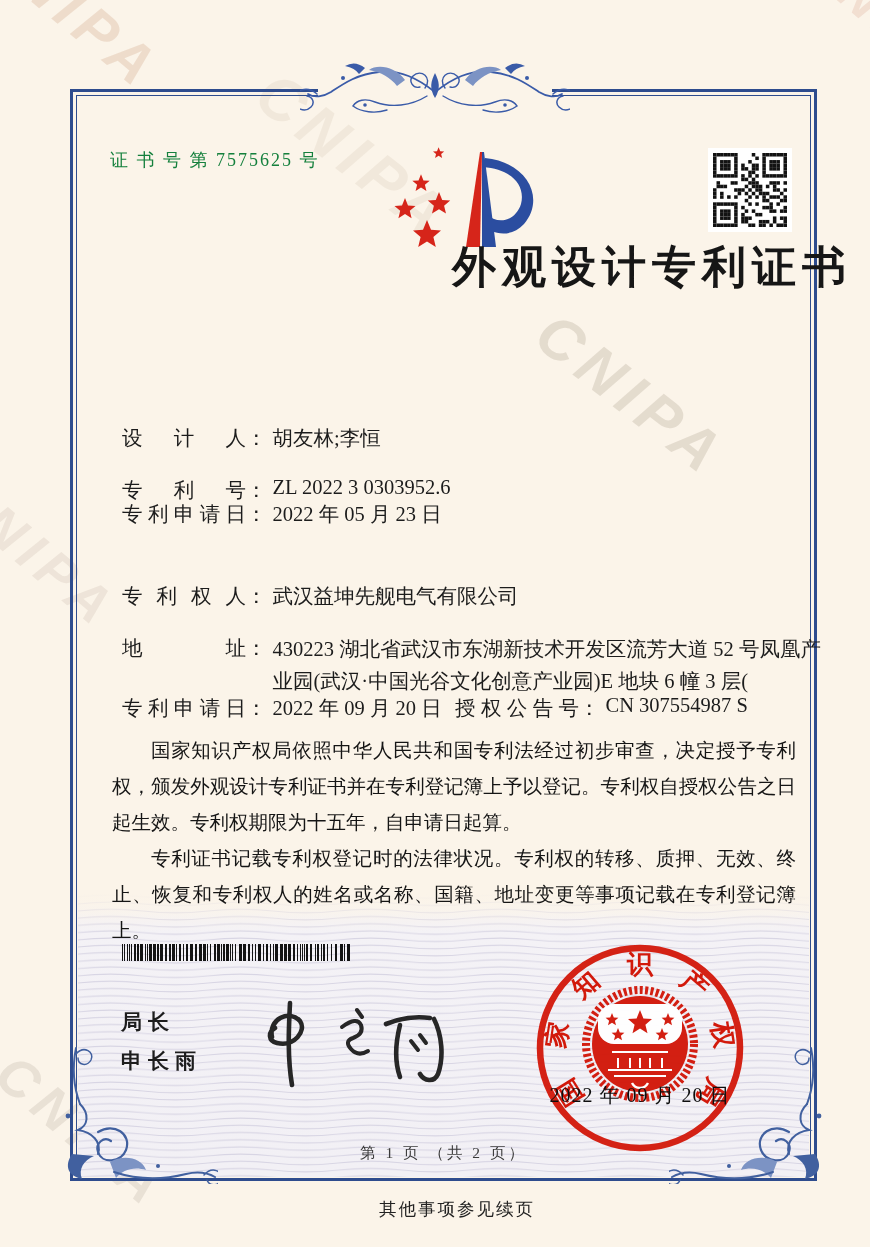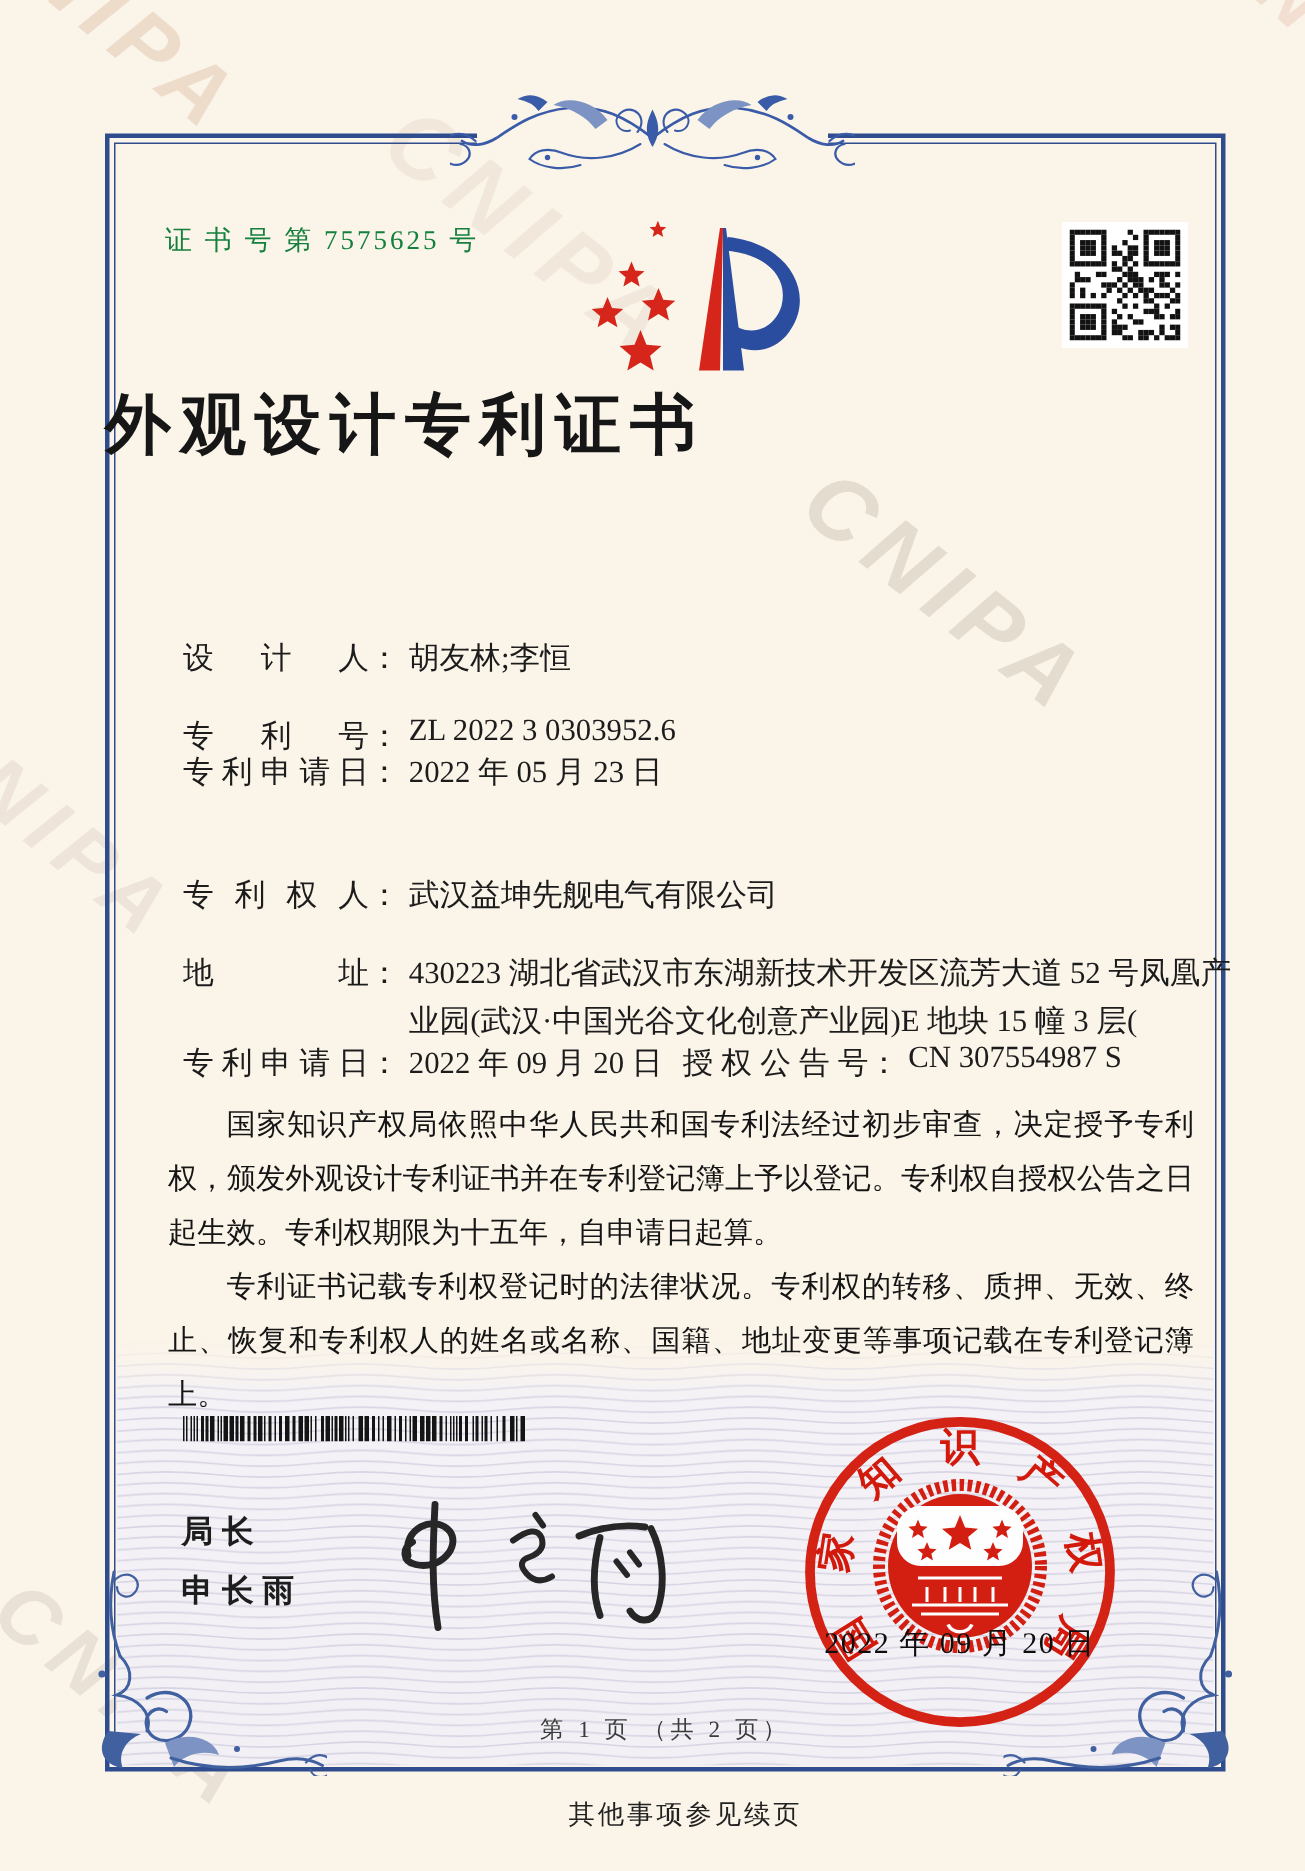--- a/index.html
+++ b/index.html
@@ -22,21 +22,21 @@
   .waves{position:absolute;left:78px;top:893px;width:731px;height:284px;
          background:linear-gradient(180deg,#fbf4e9 0,#f4f2f6 26px,#f2f0f5 100%);}
   .waves svg{position:absolute;inset:0;}
   .waves .fade{position:absolute;left:0;top:0;width:100%;height:40px;
          background:linear-gradient(180deg,#fbf4e9 0,rgba(251,244,233,0) 100%);}
   
   .certno{position:absolute;left:110px;top:148px;font-size:18px;letter-spacing:2px;color:#15803d;}
   .logo{position:absolute;left:383px;top:142px;}
   .qr{position:absolute;left:708px;top:148px;width:84px;height:84px;background:#fff;
       display:flex;align-items:center;justify-content:center;}
-  .title{position:absolute;left:70px;top:254px;width:782px;text-align:left;
+  .title{position:absolute;left:70px;top:238px;width:782px;text-align:right;
          font-size:44px;font-weight:bold;letter-spacing:6px;color:#161616;}
   
   .field{position:absolute;left:122px;font-size:20.5px;white-space:nowrap;}
   .flabel{display:inline-block;width:124px;text-align:justify;text-align-last:justify;
           vertical-align:top;}
   .fcolon{vertical-align:top;}
   .fvalue{margin-left:6px;vertical-align:top;}
   .addr .fvalue{display:inline-block;width:552px;white-space:normal;line-height:1.55;}
   .field.gaz{left:455px;}
   
@@ -387,21 +387,21 @@
   <div class="field" style="top:476px">
     <span class="flabel">专利号</span><span class="fcolon">：</span><span class="fvalue">ZL 2022 3 0303952.6</span>
   </div>
   <div class="field" style="top:500px">
     <span class="flabel">专利申请日</span><span class="fcolon">：</span><span class="fvalue">2022 年 05 月 23 日</span>
   </div>
   <div class="field" style="top:582px">
     <span class="flabel">专利权人</span><span class="fcolon">：</span><span class="fvalue">武汉益坤先舰电气有限公司</span>
   </div>
   <div class="field addr" style="top:634px">
-    <span class="flabel">地址</span><span class="fcolon">：</span><span class="fvalue">430223 湖北省武汉市东湖新技术开发区流芳大道 52 号凤凰产业园(武汉·中国光谷文化创意产业园)E 地块 15 幢 3 层(</span>
+    <span class="flabel">地址</span><span class="fcolon">：</span><span class="fvalue">430223 湖北省武汉市东湖新技术开发区流芳大道 52 号凤凰产业园(武汉·中国光谷文化创意产业园)E 地块 6 幢 3 层(</span>
   </div>
   <div class="field" style="top:694px">
     <span class="flabel">专利申请日</span><span class="fcolon">：</span><span class="fvalue">2022 年 09 月 20 日</span>
   </div>
   <div class="field gaz" style="top:694px">
     <span class="flabel">授权公告号</span><span class="fcolon">：</span><span class="fvalue">CN 307554987 S</span>
   </div>
 
   <div class="body-text">
     <p>国家知识产权局依照中华人民共和国专利法经过初步审查，决定授予专利权，颁发外观设计专利证书并在专利登记簿上予以登记。专利权自授权公告之日起生效。专利权期限为十五年，自申请日起算。</p>

